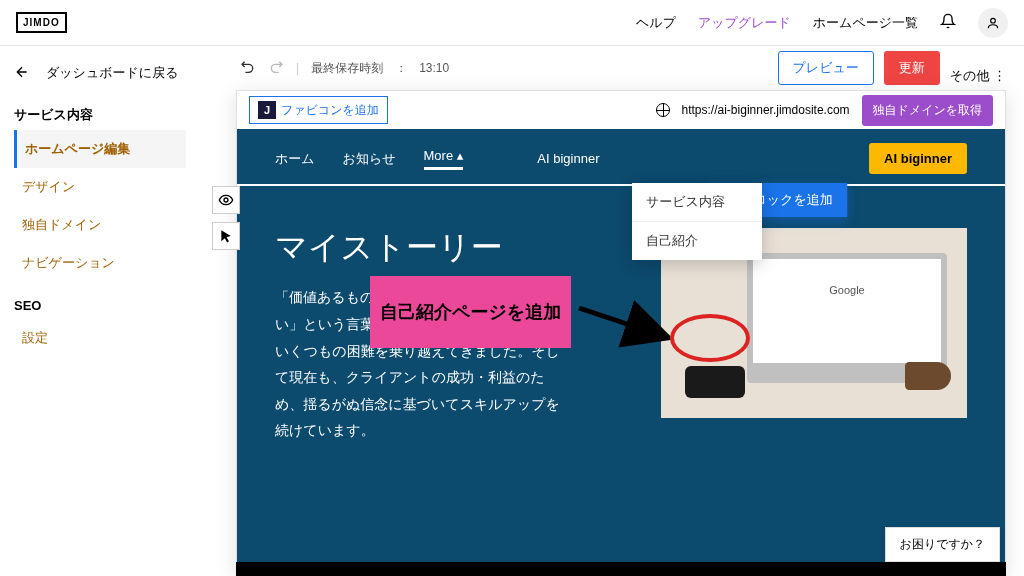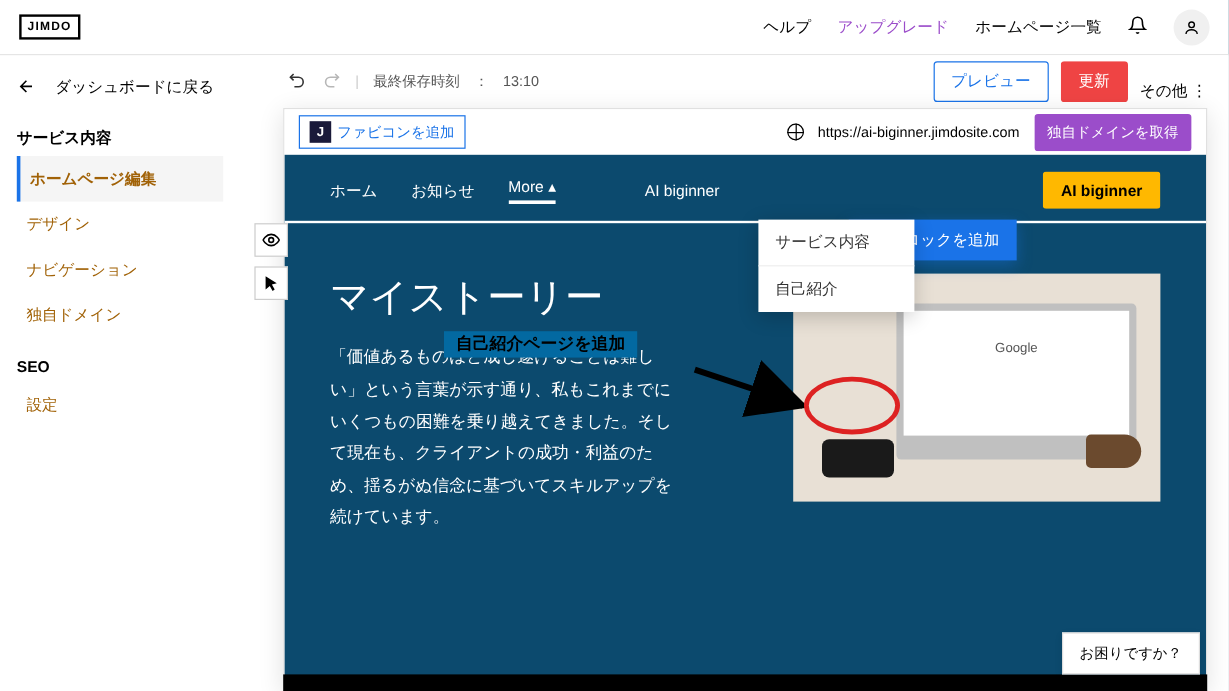--- a/index.html
+++ b/index.html
@@ -50,21 +50,21 @@
 .hero-title{font-size:32px;font-weight:400;margin-bottom:18px;line-height:1.2}
 .hero-para{font-size:14px;line-height:1.9}
 .hero-image{width:306px;height:190px;background:#e8e0d5;position:relative;overflow:hidden;margin-left:auto}
 .laptop{position:absolute;right:20px;top:25px;width:200px;height:130px;background:#c0c0c0;border-radius:4px}
 .laptop-screen{position:absolute;inset:6px 6px 20px 6px;background:#fff}
 .laptop-screen::before{content:'Google';position:absolute;left:50%;top:24%;transform:translateX(-50%);font-size:11px;color:#555}
 .phone{position:absolute;left:24px;bottom:20px;width:60px;height:32px;background:#1a1a1a;border-radius:6px}
 .hand{position:absolute;right:16px;bottom:28px;width:46px;height:28px;background:#6b4a2e;border-radius:6px 20px 20px 6px}
 .float-tools{position:absolute;left:12px;top:140px;display:flex;flex-direction:column;gap:8px;z-index:10}
 .float-btn{width:28px;height:28px;border:1px solid #ccc;background:#fff;display:flex;align-items:center;justify-content:center;cursor:pointer;font-size:13px}
-.annotation-box{position:absolute;left:170px;top:230px;background:#0369a1;padding:2px 10px;font-size:14px;font-weight:700;z-index:20}
+.annotation-box{position:absolute;left:170px;top:230px;background:#ec4899;padding:24px 10px;font-size:18px;font-weight:700;z-index:20}
 .arrow{position:absolute;left:375px;top:252px;z-index:20}
 .circle-annot{position:absolute;left:470px;top:268px;width:80px;height:48px;border:4px solid #d22;border-radius:50%;z-index:20}
 .help-bubble{position:absolute;right:24px;bottom:14px;background:#fff;border:1px solid #ddd;padding:8px 14px;font-size:12px;box-shadow:0 2px 6px rgba(0,0,0,0.1);z-index:30}
 .strike{position:absolute;left:36px;right:18px;bottom:0;height:14px;background:#000}
 </style>
 </head>
 <body>
 
 <div class="top-bar">
   <div class="logo">JIMDO</div>
@@ -91,22 +91,22 @@
   <div class="sidebar">
     <div class="back-link">
       <svg width="16" height="16" viewBox="0 0 24 24" fill="none" stroke="#000" stroke-width="2">
           <path d="M19 12H5M12 19l-7-7 7-7"></path>
         </svg>
       <span>ダッシュボードに戻る</span>
     </div>
     <div class="section-title">サービス内容</div>
     <div class="side-item active">ホームページ編集</div>
     <div class="side-item">デザイン</div>
+    <div class="side-item">独自ドメイン</div>
     <div class="side-item">ナビゲーション</div>
-    <div class="side-item">独自ドメイン</div>
     <div class="section-title" style="margin-top:16px">SEO</div>
     <div class="side-item">設定</div>
   </div>
 
   <div class="content">
     <div class="editor-header">
       <div class="eh-left">
         <span>
           <svg width="16" height="16" viewBox="0 0 24 24" fill="none" stroke="#333" stroke-width="2">
               <path d="M3 8h10a6 6 0 1 1 0 12H8"></path>

